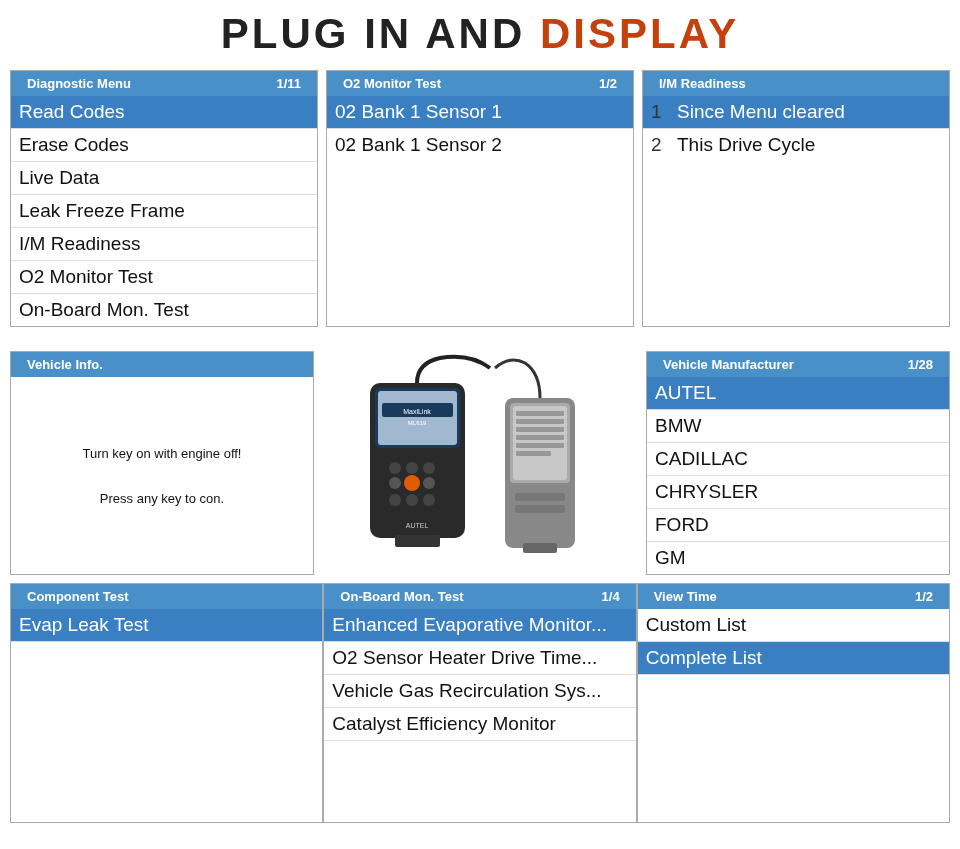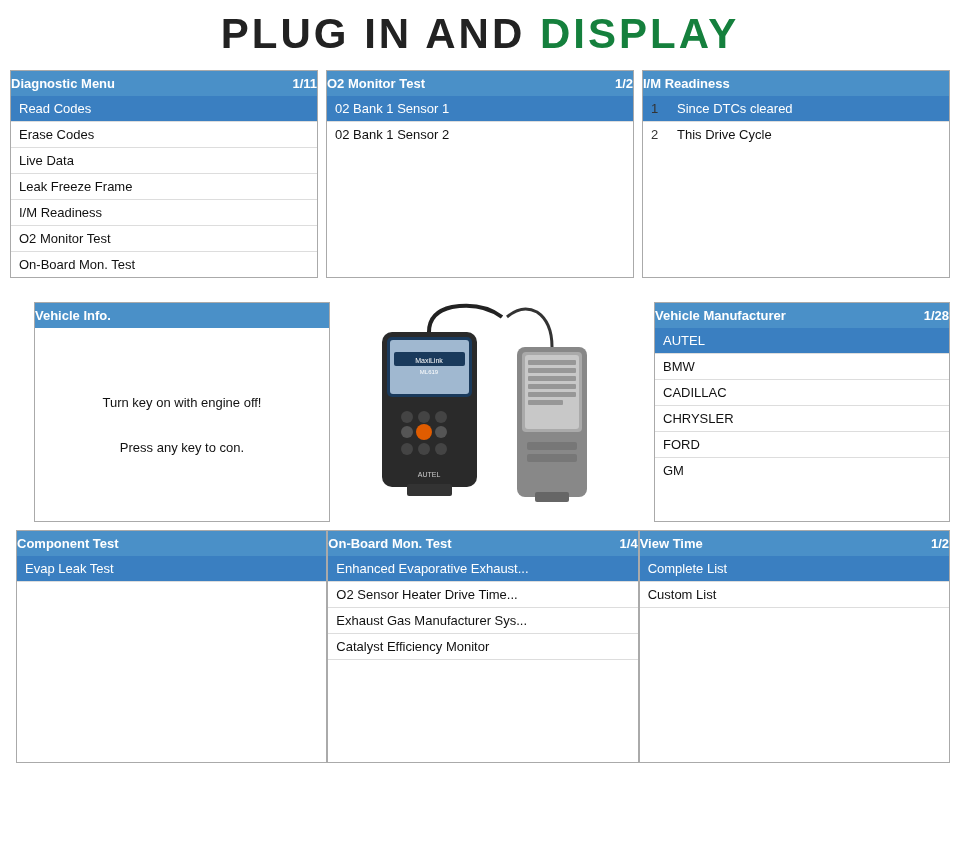--- a/index.html
+++ b/index.html
@@ -13,45 +13,45 @@
     .hero-title {
       text-align: center;
       font-size: 42px;
       font-weight: 900;
       letter-spacing: 3px;
       margin-bottom: 12px;
       color: #222;
       text-transform: uppercase;
     }
     .hero-title .highlight {
-      color: #15803d;
+      color: #c2410c;
     }
     .main-grid {
       display: grid;
       grid-template-columns: 1fr 1fr 1fr;
       grid-template-rows: auto auto auto;
       gap: 8px;
     }
     .panel {
       border: 1px solid #aaa;
       background: #fff;
     }
     .panel-header {
       background: #4a90c8;
       color: #fff;
       font-size: 13px;
       font-weight: bold;
-      padding: 5px 0;
+      padding: 5px 16px;
       display: flex;
       justify-content: space-between;
       align-items: center;
     }
     .panel-row {
       padding: 5px 8px;
-      font-size: 13px;
+      font-size: 19px;
       color: #111;
       border-bottom: 1px solid #ddd;
     }
     .panel-row:last-child {
       border-bottom: none;
     }
     .panel-row.selected {
       background: #3a7fc1;
       color: #fff;
     }
@@ -62,21 +62,20 @@
     .panel-row .num {
       color: #333;
       min-width: 16px;
     }
     
     .middle-row {
       display: grid;
       grid-template-columns: 1fr 1fr 1fr;
       gap: 14px;
       margin-top: 0;
-      margin-left: 24px;
     }
     .vehicle-info-panel {
       border: 1px solid #aaa;
       background: #fff;
       display: flex;
       flex-direction: column;
     }
     .device-image-container {
       border: none;
       display: flex;
@@ -94,21 +93,20 @@
       gap: 30px;
     }
     .vehicle-info-text {
       font-size: 13px;
       color: #111;
       text-align: center;
     }
     .bottom-row {
       display: grid;
       grid-template-columns: 1fr 1fr 1fr;
-      margin-left: 6px;
     }
     .panel-body-empty {
       min-height: 60px;
     }
   </style>
 </head>
 <body>
 
 <div class="hero-title">
   <span>PLUG IN AND </span><span class="highlight">DISPLAY</span>
@@ -139,21 +137,21 @@
     <div class="panel-row"><span>02 Bank 1 Sensor 2</span></div>
   </div>
 
   <div class="panel">
     <div class="panel-header">
       <span>I/M Readiness</span>
       <span></span>
     </div>
     <div class="panel-row selected numbered">
       <span class="num">1</span>
-      <span>Since DTCs cleared</span>
+      <span>Since Menu cleared</span>
     </div>
     <div class="panel-row numbered">
       <span class="num">2</span>
       <span>This Drive Cycle</span>
     </div>
   </div>
 </div>
 
 <div class="middle-row" style="margin-top:8px;">
 
@@ -241,30 +239,30 @@
     <div class="panel-body-empty"></div>
     <div class="panel-body-empty"></div>
     <div class="panel-body-empty"></div>
   </div>
 
   <div class="panel">
     <div class="panel-header">
       <span>On-Board Mon. Test</span>
       <span>1/4</span>
     </div>
-    <div class="panel-row selected"><span>Enhanced Evaporative Exhaust...</span></div>
+    <div class="panel-row selected"><span>Enhanced Evaporative Monitor...</span></div>
     <div class="panel-row"><span>O2 Sensor Heater Drive Time...</span></div>
-    <div class="panel-row"><span>Exhaust Gas Manufacturer Sys...</span></div>
+    <div class="panel-row"><span>Vehicle Gas Recirculation Sys...</span></div>
     <div class="panel-row"><span>Catalyst Efficiency Monitor</span></div>
     <div class="panel-body-empty"></div>
   </div>
 
   <div class="panel">
     <div class="panel-header">
       <span>View Time</span>
       <span>1/2</span>
     </div>
+    <div class="panel-row"><span>Custom List</span></div>
     <div class="panel-row selected"><span>Complete List</span></div>
-    <div class="panel-row"><span>Custom List</span></div>
     <div class="panel-body-empty"></div>
     <div class="panel-body-empty"></div>
   </div>
 </div>
 
 </body></html>

